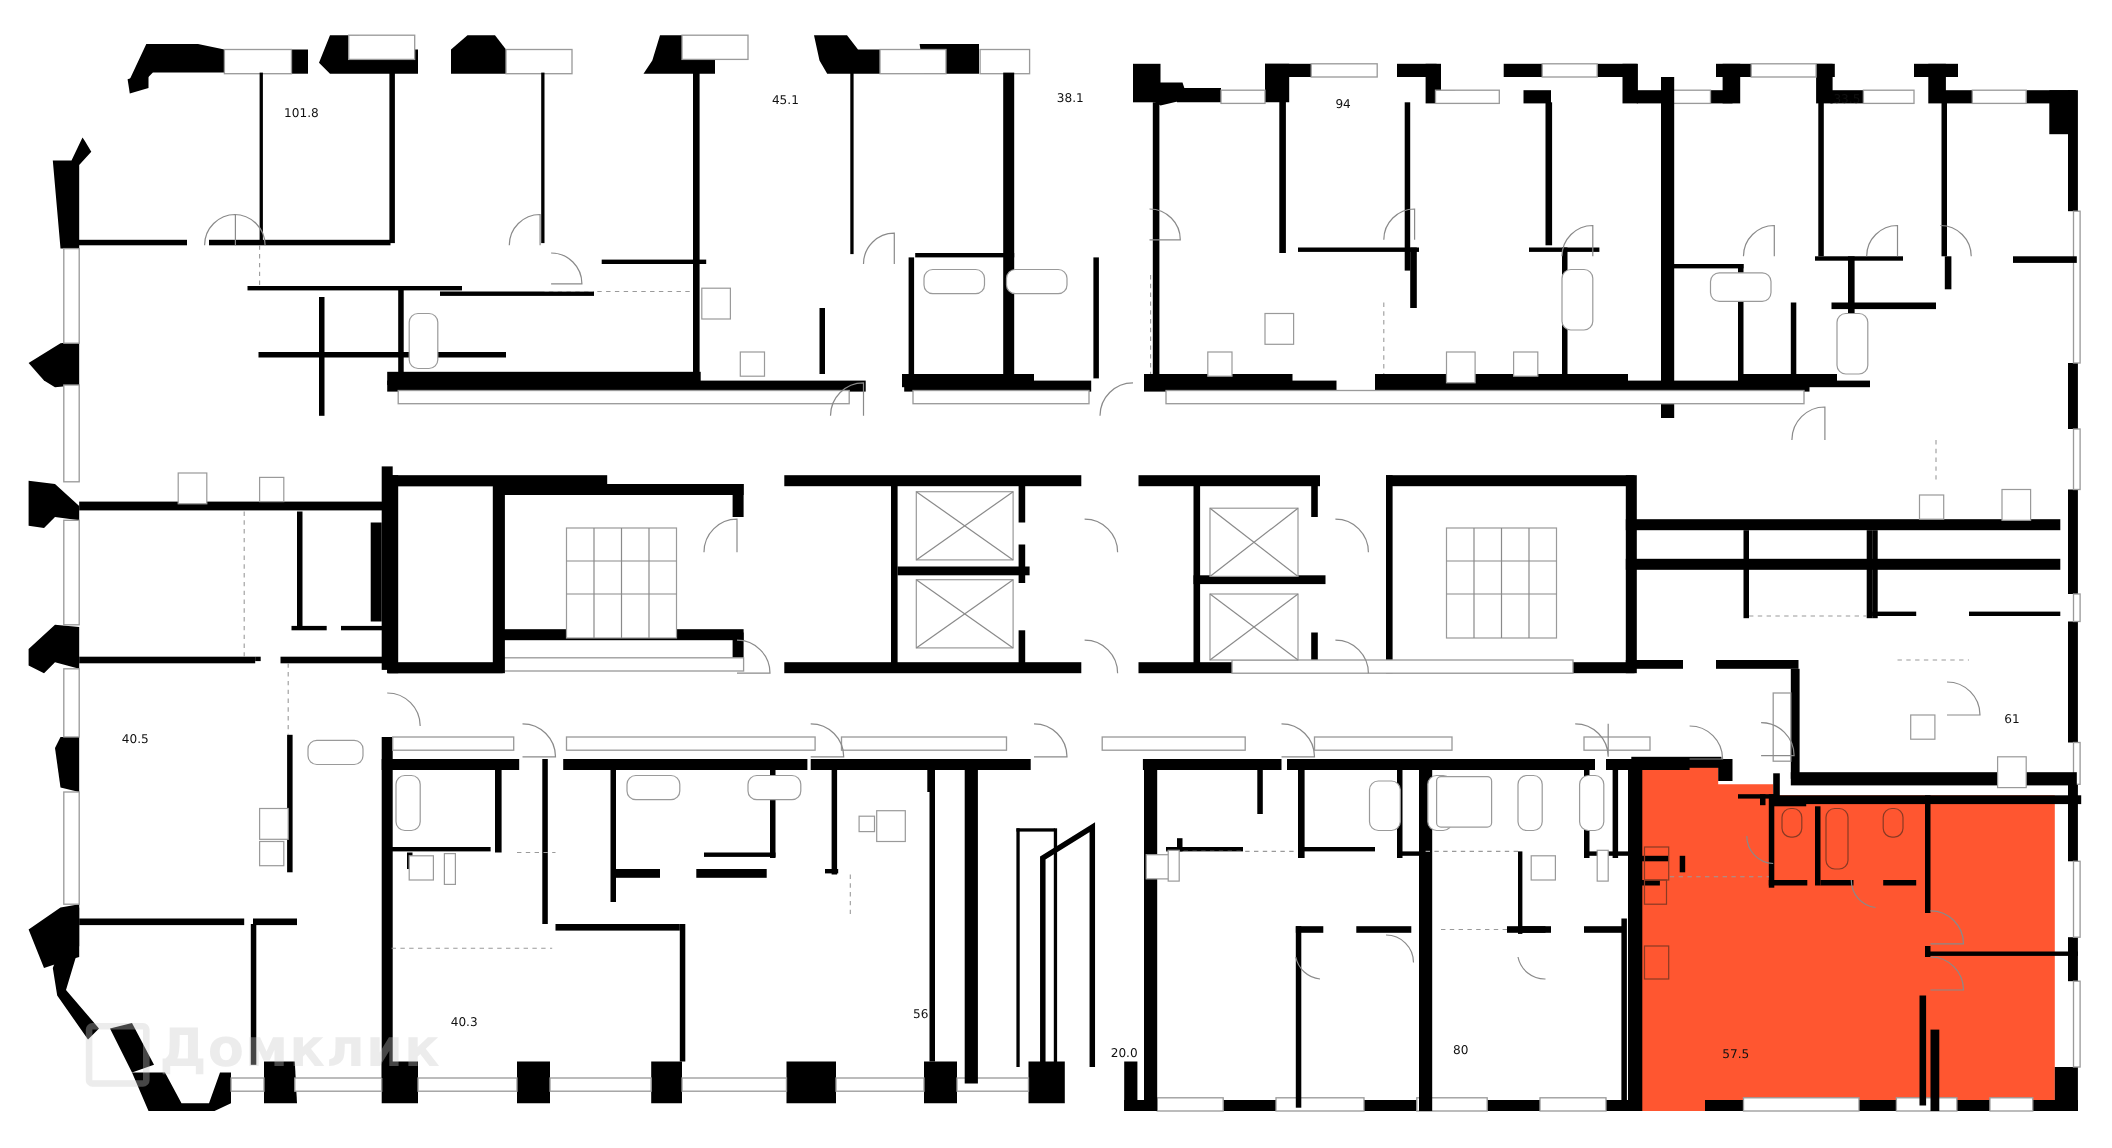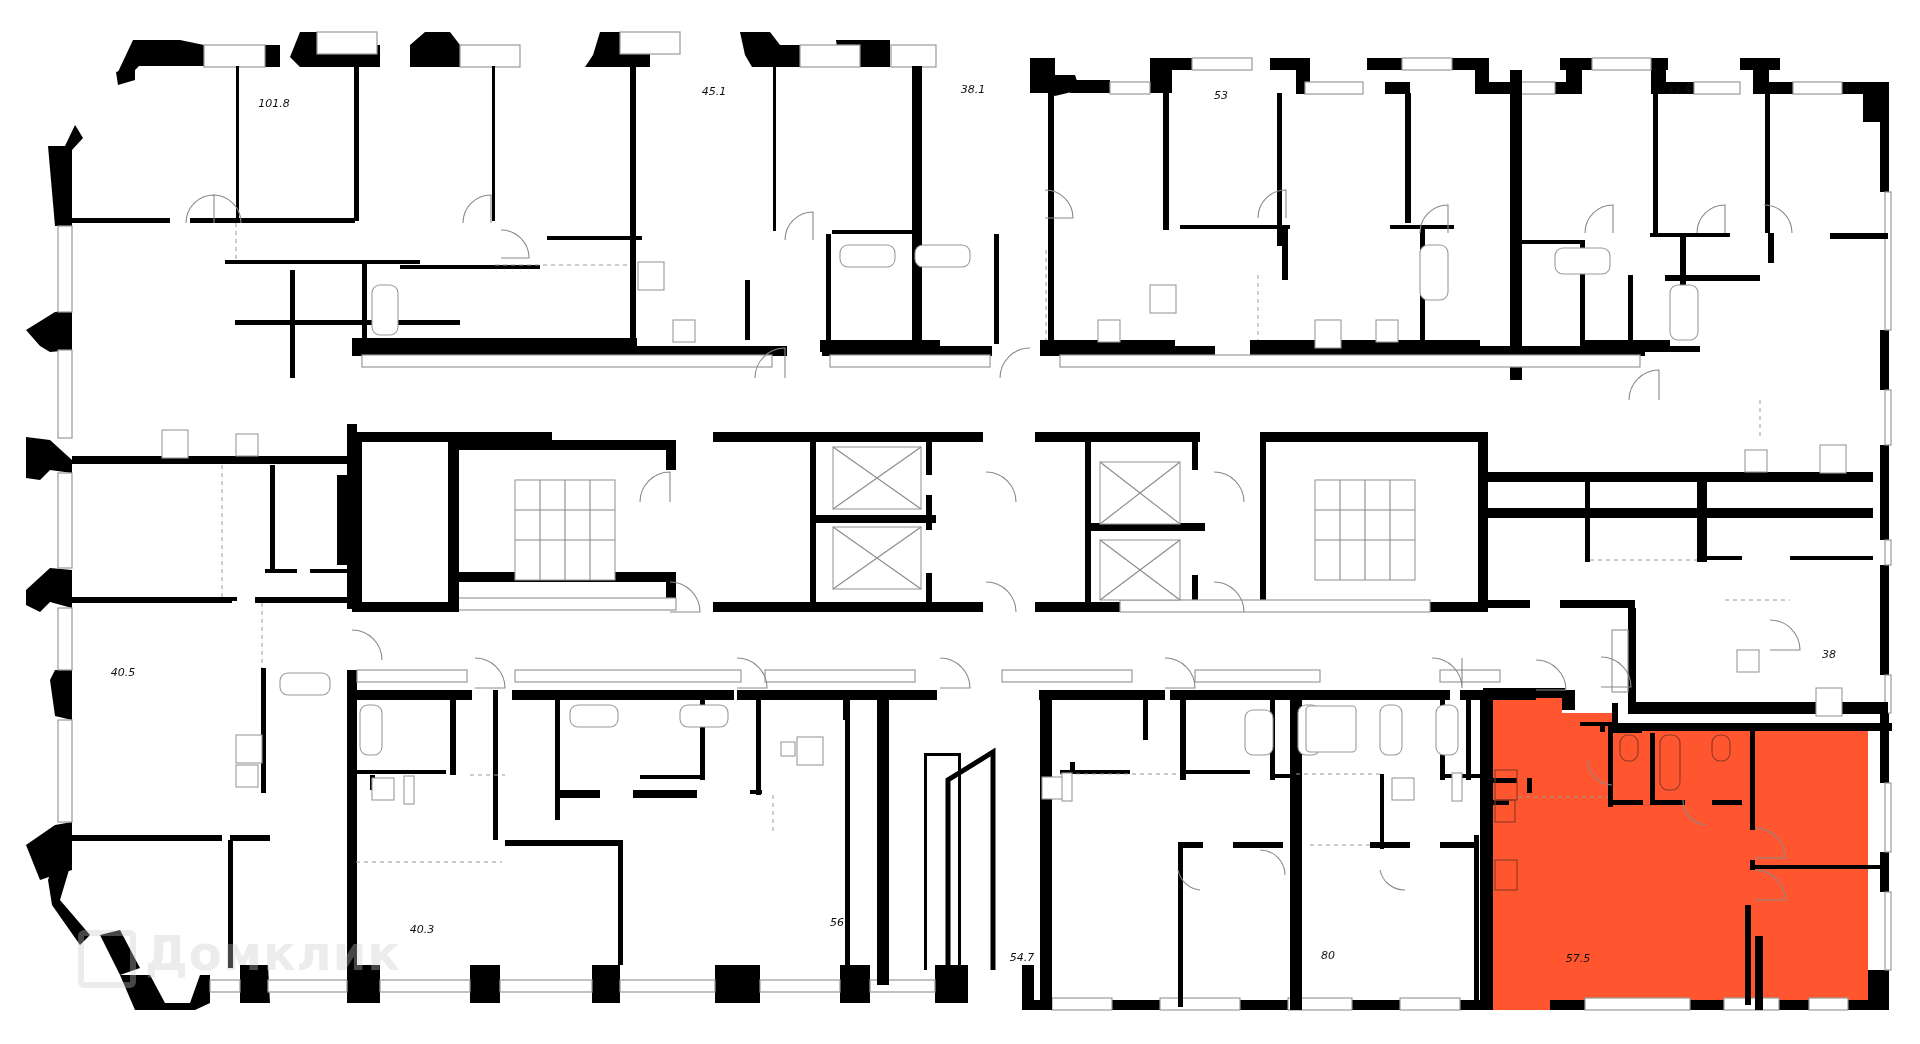--- a/index.html
+++ b/index.html
@@ -4,21 +4,21 @@
 <style>
   html, body { margin:0; padding:0; background:#ffffff; }
   body { width:1920px; height:1044px; position:relative; overflow:hidden; font-family:"DejaVu Sans", sans-serif; }
   #plan { position:absolute; left:0; top:0; width:1920px; height:1044px; }
   .wall { fill:#000; }
   .win { fill:#fff; stroke:#9a9a9a; stroke-width:1.2; }
   .door { fill:none; stroke:#8a8a8a; stroke-width:1.1; }
   .dash { stroke:#9a9a9a; stroke-width:1; stroke-dasharray:4 4; fill:none; }
   .fix { fill:#fff; stroke:#9a9a9a; stroke-width:1.1; }
   .fixh { fill:none; stroke:#8a3a24; stroke-width:1.1; }
-  .area-label { position:absolute; font-size:11px; color:#111; transform:translate(-50%,-50%); white-space:nowrap;font-style:italic; }
+  .area-label { position:absolute; font-size:11px; color:#111; transform:translate(-50%,-50%); white-space:nowrap; }
   .watermark { position:absolute; left:80px; top:925px; font-size:48px; color:rgba(200,200,200,0.35); font-weight:bold; letter-spacing:1px; font-family:"DejaVu Sans", sans-serif; }
   .wm-icon { position:absolute; left:78px; top:930px; width:58px; height:58px; border:6px solid rgba(200,200,200,0.35); border-radius:6px; box-sizing:border-box; }
 </style>
 </head>
 <body>
 
 <svg id="plan" viewBox="0 0 1920 1044" xmlns="http://www.w3.org/2000/svg">
 
   <g>
     <path id="hl" d="M1480 697 L1562 697 L1562 713 L1612 713 L1612 723 L1750 723 L1750 723 L1768 723 L1768 723 L1868 723 L1868 1010 L1480 1010 Z" fill="#FF5630"></path>
@@ -477,25 +477,25 @@
 
   <g>
     <rect x="357" y="438" width="98" height="170" fill="none" stroke="#000" stroke-width="8"></rect>
   </g>
 </svg>
 
 <div>
   <span class="area-label" style="left:274px;top:103px">101.8</span>
   <span class="area-label" style="left:714px;top:91px">45.1</span>
   <span class="area-label" style="left:973px;top:89px">38.1</span>
-  <span class="area-label" style="left:1221px;top:95px">53</span>
+  <span class="area-label" style="left:1221px;top:95px">94</span>
   <span class="area-label" style="left:1679px;top:90px">33.5</span>
   <span class="area-label" style="left:123px;top:672px">40.5</span>
-  <span class="area-label" style="left:1829px;top:654px">38</span>
+  <span class="area-label" style="left:1829px;top:654px">61</span>
   <span class="area-label" style="left:422px;top:929px">40.3</span>
   <span class="area-label" style="left:837px;top:922px">56</span>
-  <span class="area-label" style="left:1022px;top:957px">54.7</span>
+  <span class="area-label" style="left:1022px;top:957px">20.0</span>
   <span class="area-label" style="left:1328px;top:955px">80</span>
   <span class="area-label" style="left:1578px;top:958px">57.5</span>
 </div>
 
 <div class="wm-icon"></div>
 <div class="watermark" style="left:145px">Домклик</div>
 
 </body></html>

